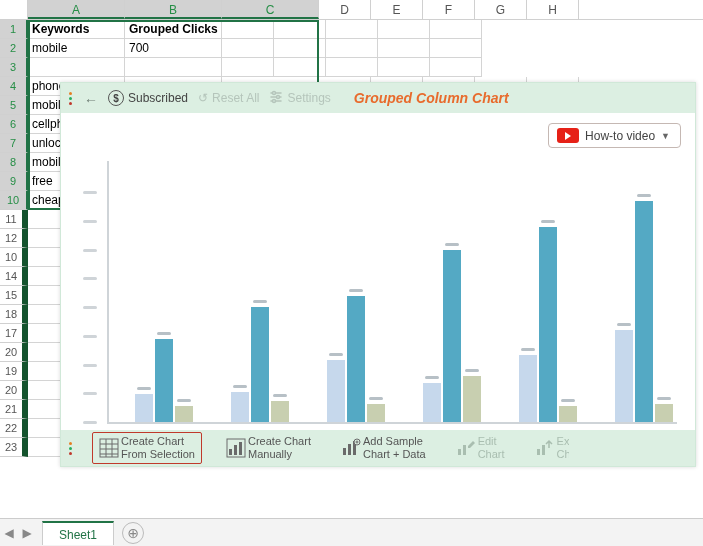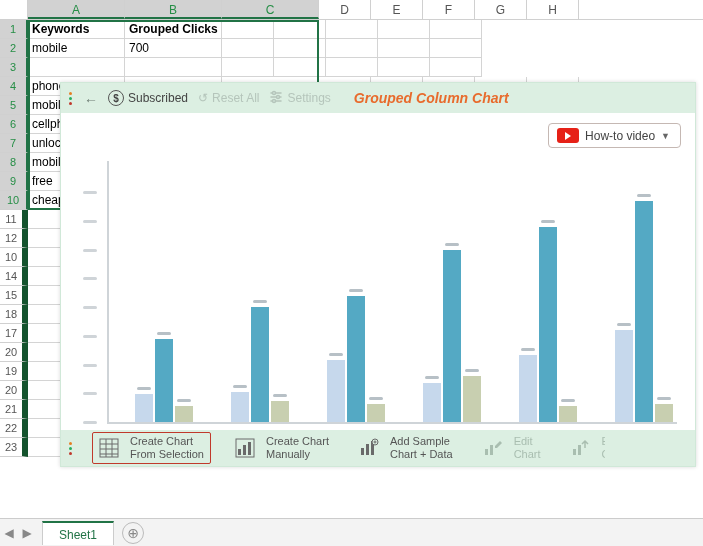--- a/index.html
+++ b/index.html
@@ -174,21 +174,21 @@
   .panel-footer {
     height:36px;
     background:#dcefe2;
     display:flex;
     align-items:center;
     gap:18px;
     padding:0 8px;
     font-size:11px;
   }
   .act {
-    display:flex; align-items:center; gap:11px;
+    display:flex; align-items:center; gap:2px;
     color:#555; line-height:1.15; cursor:pointer;
     padding:2px 6px;
   }
   .act.hl { border:1.5px solid #c0392b; border-radius:2px; padding:2px 6px;}
   .act .ico { width:20px;height:20px;display:flex;align-items:center;justify-content:center;}
   .act .ico svg{width:20px;height:20px;}
   .act.disabled{color:#a9beb0;}
   .act .txt{display:flex;flex-direction:column;}
   
   .sheet-tabs {

